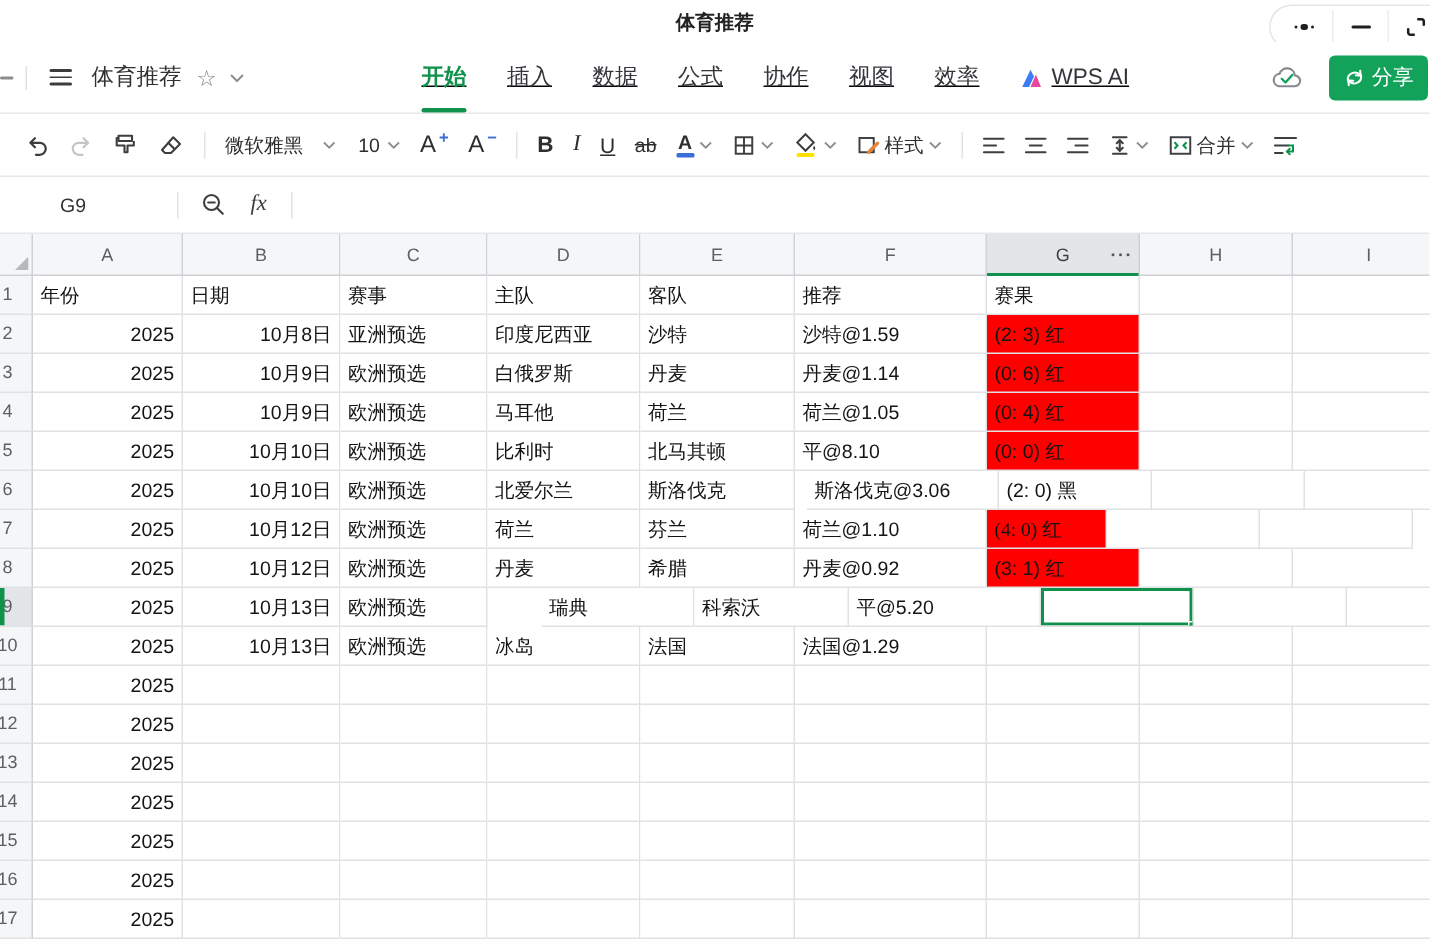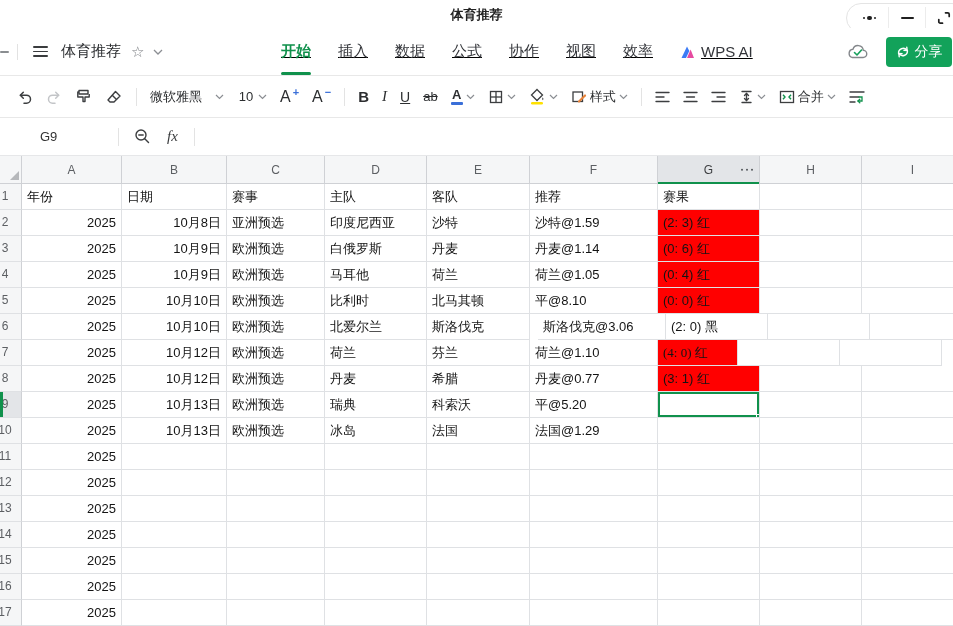--- a/index.html
+++ b/index.html
@@ -496,34 +496,34 @@
         </div>
         <div class="grow">
           <div class="rowh">
             <span class="rnum">8</span>
           </div>
           <div class="cell num" style="width: 100px;"><span>2025</span></div>
           <div class="cell num" style="width: 105px;"><span>10月12日</span></div>
           <div class="cell" style="width: 98px;"><span>欧洲预选</span></div>
           <div class="cell" style="width: 102px;"><span>丹麦</span></div>
           <div class="cell" style="width: 103px;"><span>希腊</span></div>
-          <div class="cell" style="width: 128px;"><span>丹麦@0.77</span></div>
+          <div class="cell" style="width: 128px;"><span>丹麦@0.92</span></div>
           <div class="cell red" style="width: 102px;"><span>(3: 1) 红</span></div>
           <div class="cell" style="width: 102px;"></div>
           <div class="cell" style="width: 102px;"></div>
         </div>
         <div class="grow">
           <div class="rowh sel">
             <span class="rnum">9</span>
             <div class="greenbar-l"></div>
           </div>
           <div class="cell num" style="width: 100px;"><span>2025</span></div>
           <div class="cell num" style="width: 105px;"><span>10月13日</span></div>
           <div class="cell" style="width: 98px;"><span>欧洲预选</span></div>
-          <div class="cell" style="width: 102px;"><span>瑞典</span></div>
+          <div class="cell" style="width: 102px; margin-left: 36px;"><span>瑞典</span></div>
           <div class="cell" style="width: 103px;"><span>科索沃</span></div>
           <div class="cell" style="width: 128px;"><span>平@5.20</span></div>
           <div class="cell selcell" style="width: 102px;">
             <div class="fillhandle"></div>
           </div>
           <div class="cell" style="width: 102px;"></div>
           <div class="cell" style="width: 102px;"></div>
         </div>
         <div class="grow">
           <div class="rowh">

